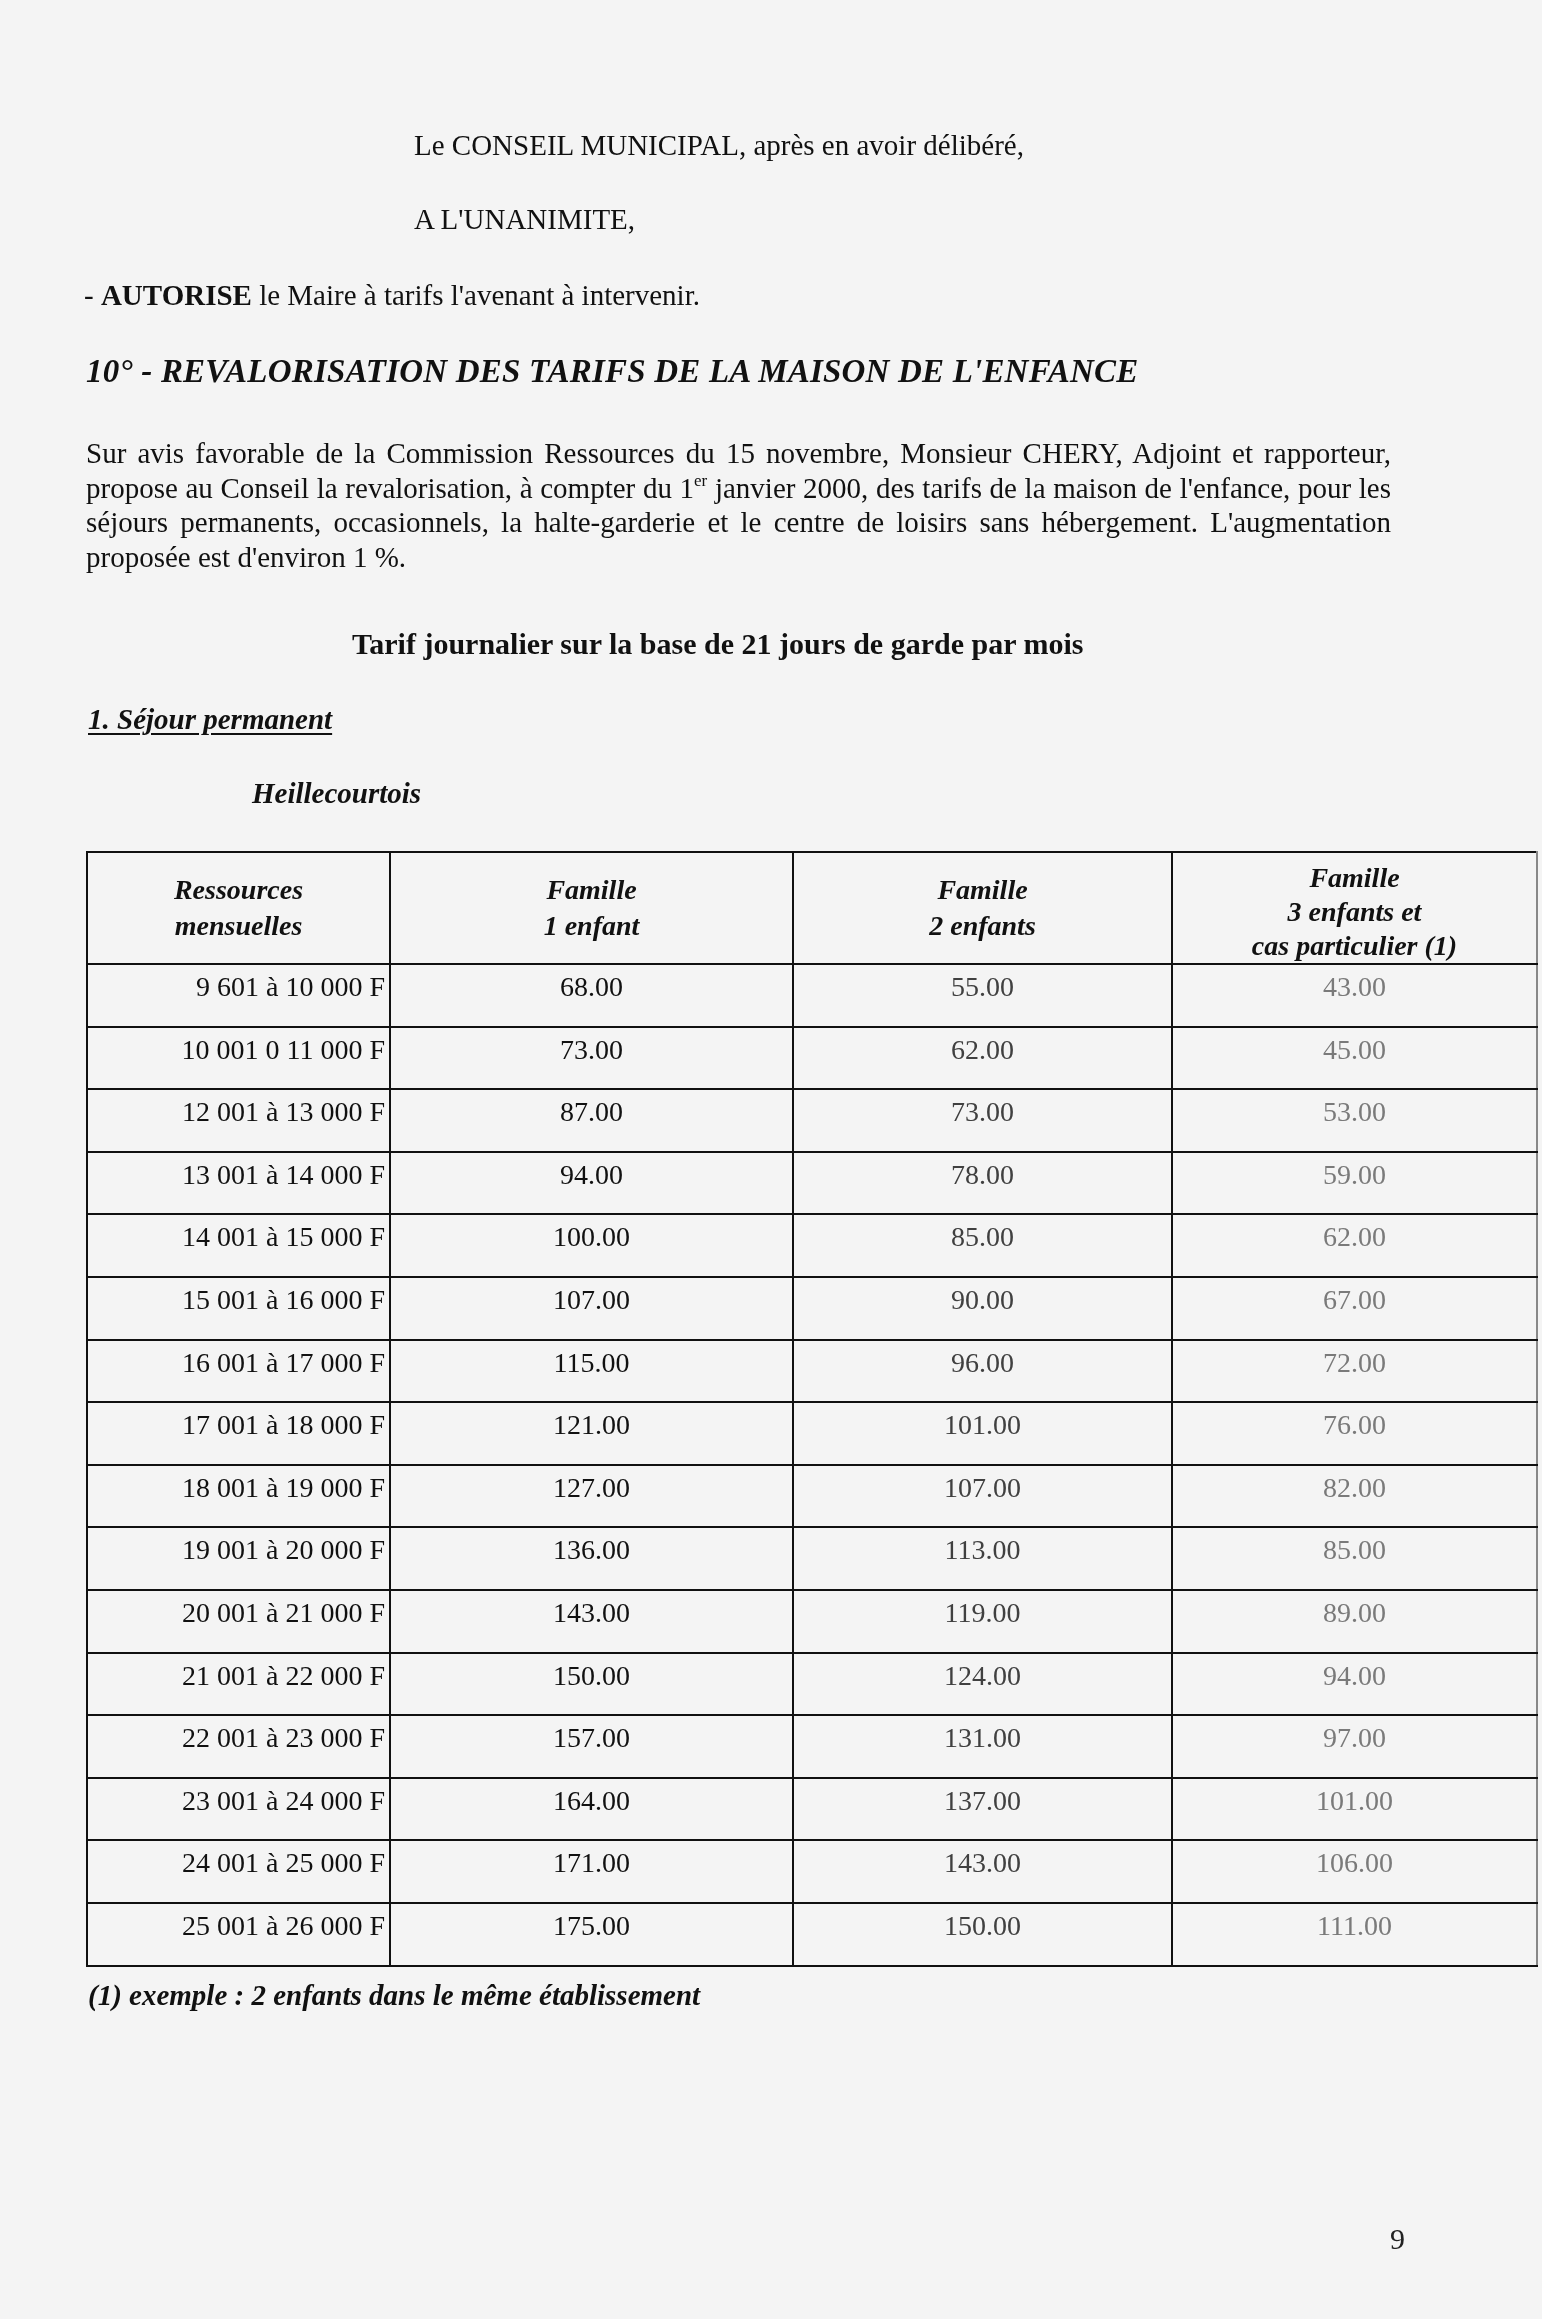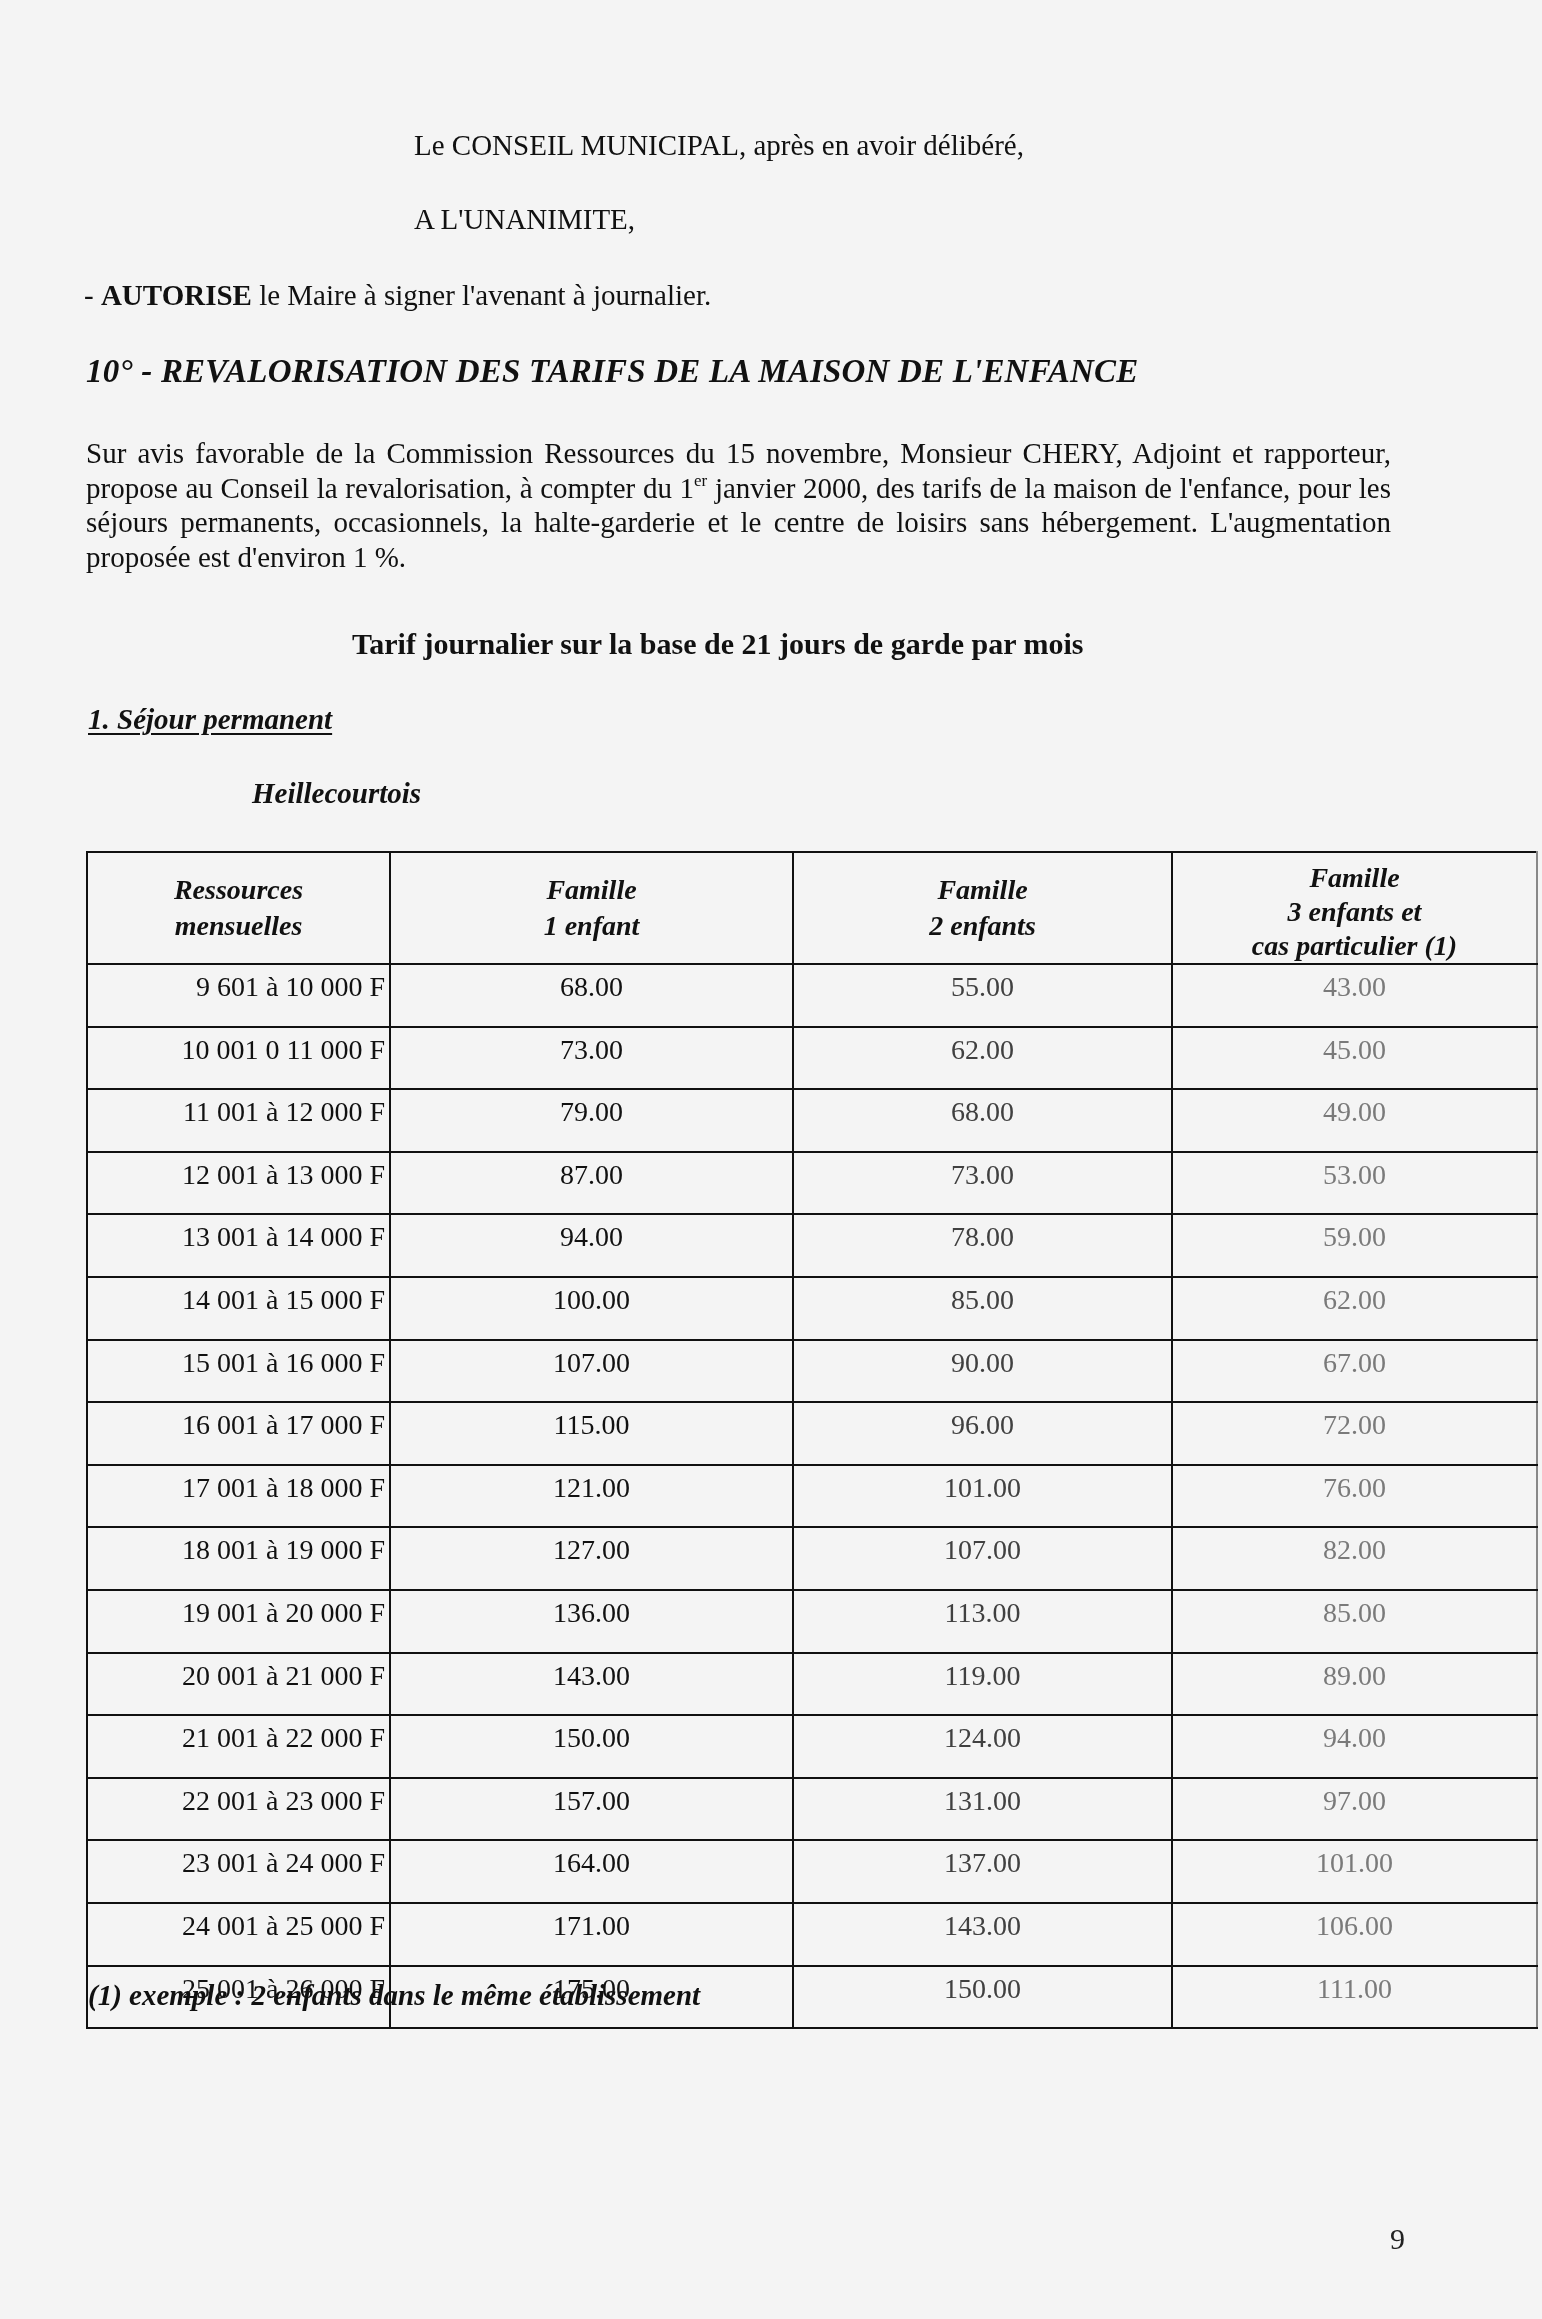--- a/index.html
+++ b/index.html
@@ -99,21 +99,21 @@
       left: 1390px; top: 2222px;
       font-size: 30px;
       color: #222;
     }
   </style>
 </head>
 <body>
 
 <div id="council-line" class="abs line">Le CONSEIL MUNICIPAL, après en avoir délibéré,</div>
 <div id="unanimite-line" class="abs line">A L'UNANIMITE,</div>
-<div id="autorise-line" class="abs line"><span>- </span><b>AUTORISE</b><span> le Maire à signer l'avenant à journalier.</span></div>
+<div id="autorise-line" class="abs line"><span>- </span><b>AUTORISE</b><span> le Maire à tarifs l'avenant à intervenir.</span></div>
 
 <div id="section-heading" class="abs line">10° - REVALORISATION DES TARIFS DE LA MAISON DE L'ENFANCE</div>
 
 <div id="intro-paragraph" class="abs"><span>Sur avis favorable de la Commission Ressources du 15 novembre, Monsieur CHERY, Adjoint et rapporteur, propose au Conseil la revalorisation, à compter du 1</span><sup>er</sup><span> janvier 2000, des tarifs de la maison de l'enfance, pour les séjours permanents, occasionnels, la halte-garderie et le centre de loisirs sans hébergement. L'augmentation proposée est d'environ 1 %.</span></div>
 
 <div id="tariff-title" class="abs line">Tarif journalier sur la base de 21 jours de garde par mois</div>
 <div id="subsection-title" class="abs line">1. Séjour permanent</div>
 <div id="commune-label" class="abs line">Heillecourtois</div>
 
 <table id="tariff-table">
@@ -151,26 +151,20 @@
         <td class="c2">55.00</td>
         <td class="c3 c4">43.00</td>
       </tr>
     <tr>
         <td class="range">10 001 0 11 000 F</td>
         <td>73.00</td>
         <td class="c2">62.00</td>
         <td class="c3 c4">45.00</td>
       </tr>
     <tr>
-        <td class="range">11 001 à 12 000 F</td>
-        <td>79.00</td>
-        <td class="c2">68.00</td>
-        <td class="c3 c4">49.00</td>
-      </tr>
-    <tr>
         <td class="range">12 001 à 13 000 F</td>
         <td>87.00</td>
         <td class="c2">73.00</td>
         <td class="c3 c4">53.00</td>
       </tr>
     <tr>
         <td class="range">13 001 à 14 000 F</td>
         <td>94.00</td>
         <td class="c2">78.00</td>
         <td class="c3 c4">59.00</td>

